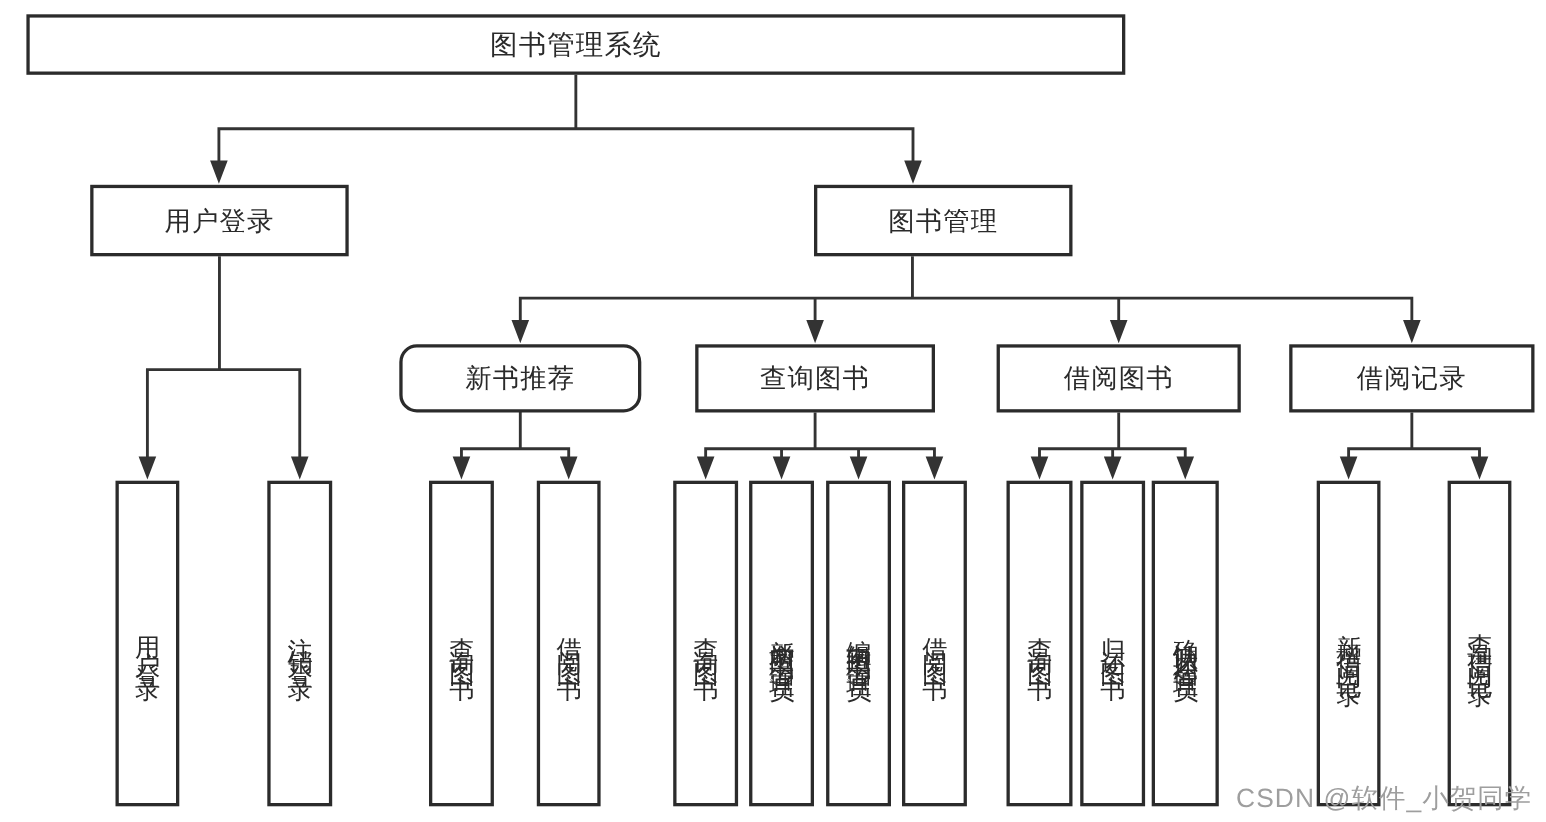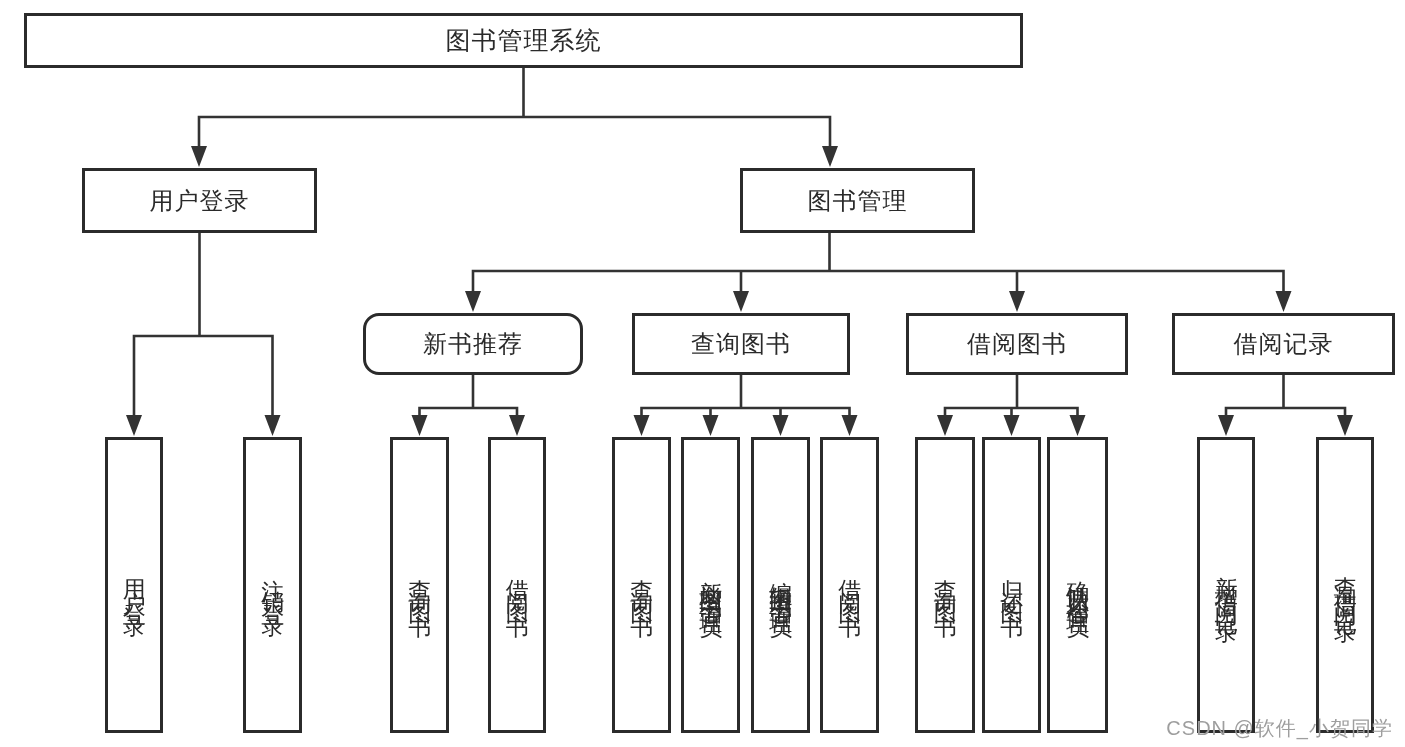--- a/index.html
+++ b/index.html
@@ -41,21 +41,21 @@
     line-height: 1.2;
     white-space: nowrap;
   }
   .sp-short { letter-spacing: 12px; }
   .sp-med   { letter-spacing: 9px; }
   .sp-long  { letter-spacing: 5px; }
   .watermark {
     position: absolute;
     right: 12px;
     bottom: 5px;
-    font-size: 20px;
+    font-size: 24px;
     letter-spacing: 1px;
     color: #9e9e9e;
     z-index: 5;
     white-space: nowrap;
   }
 </style>
 </head>
 <body>
 
 <div class="canvas">

